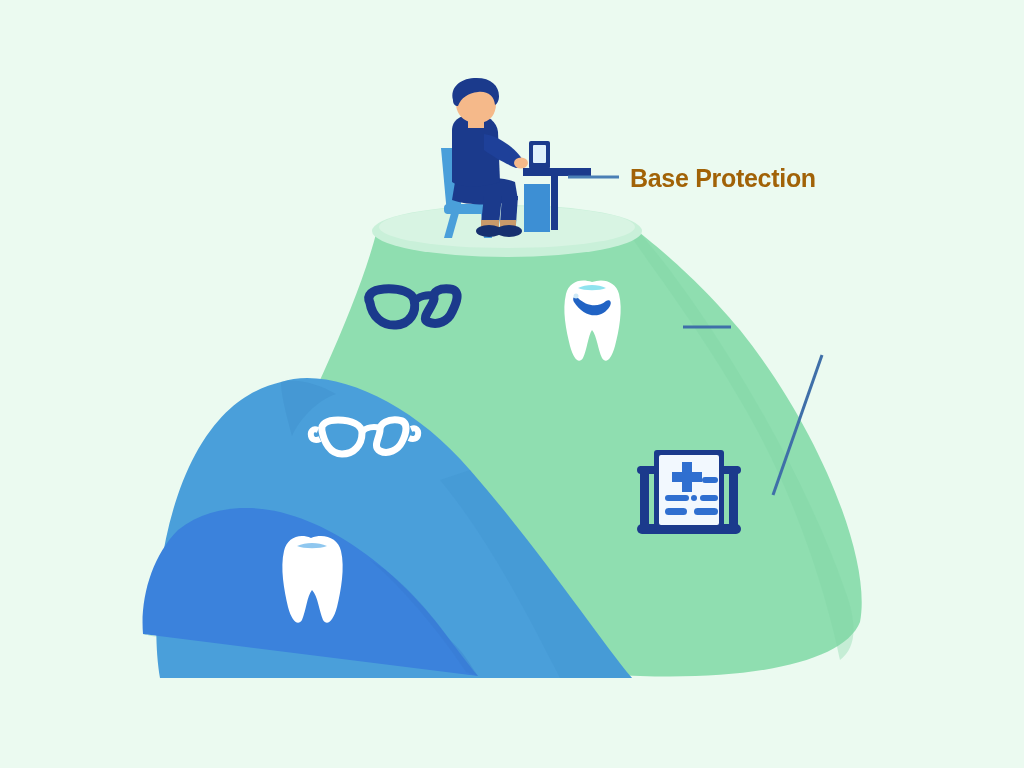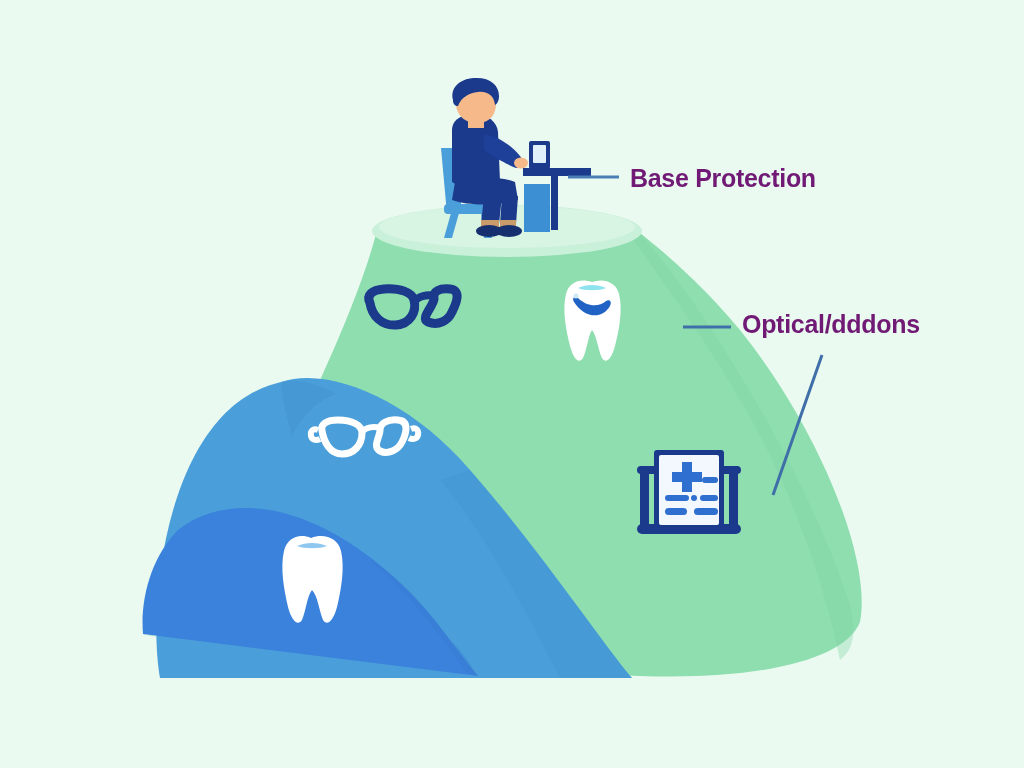--- a/index.html
+++ b/index.html
@@ -24,21 +24,21 @@
     position: absolute;
     left: 0;
     top: 0;
     width: 1024px;
     height: 768px;
     display: block;
   }
   .label {
     position: absolute;
     font-weight: bold;
-    color: #701a75;
+    color: #a16207;
     font-size: 25px;
     letter-spacing: -0.3px;
     white-space: nowrap;
     font-family: "Liberation Sans", sans-serif;
   }
   #label-base {
     left: 630px;
     top: 164px;
   }
   #label-optical {
@@ -208,15 +208,14 @@
     </g>
 
     <line x1="568" y1="177" x2="619" y2="177" stroke="#4a7fb5" stroke-width="3"></line>
     <line x1="683" y1="327" x2="731" y2="327" stroke="#3f6fa8" stroke-width="3"></line>
     <line x1="773" y1="495" x2="822" y2="355" stroke="#3f6fa8" stroke-width="3"></line>
 
   </svg>
 
   <div class="label" id="label-base">Base Protection</div>
 
-  <div class="label" id="label-optical">Optical/dddons</div>
 
 </div>
 
 </body></html>

